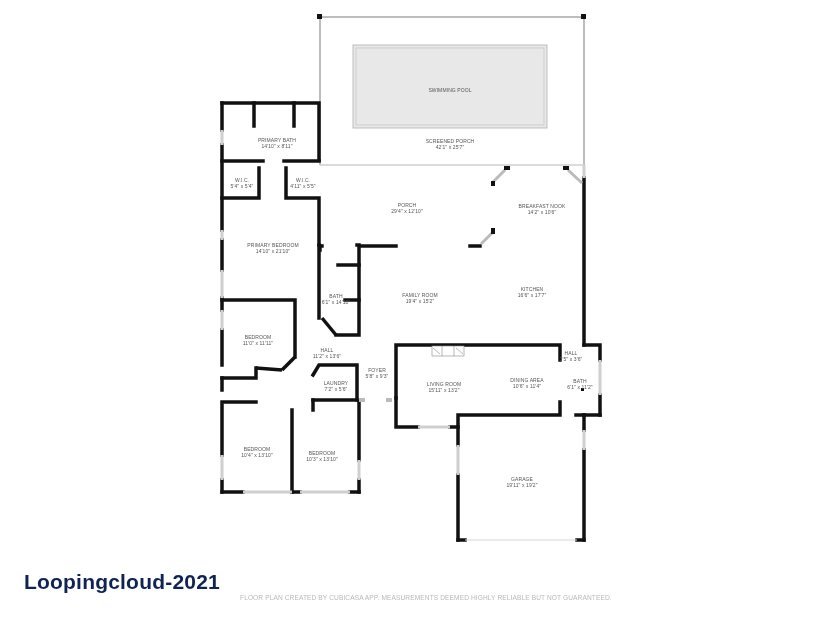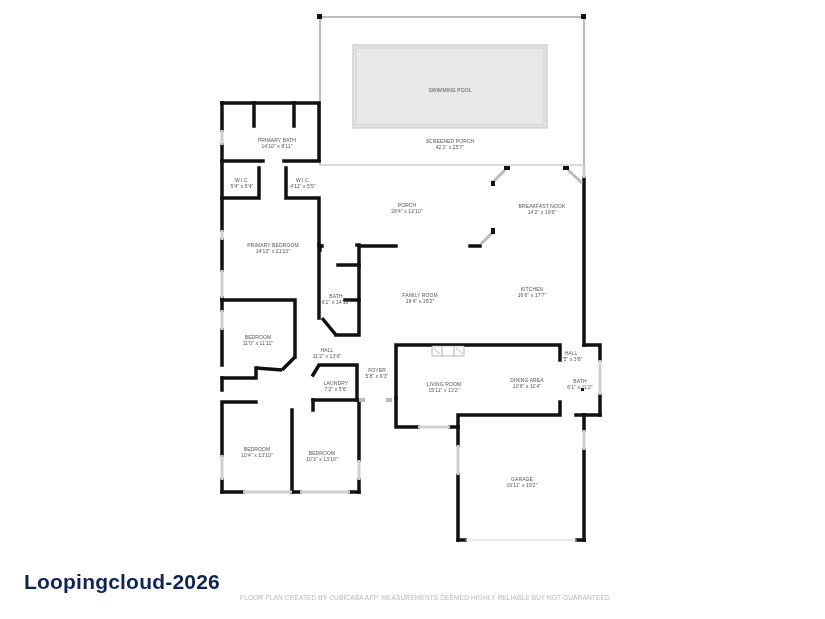--- a/index.html
+++ b/index.html
@@ -202,14 +202,14 @@
     <text class="room-label" x="257" y="457">10'4" x 13'10"</text>
 
     <text class="room-label" x="322" y="455">BEDROOM</text>
     <text class="room-label" x="322" y="461">10'3" x 13'10"</text>
 
     <text class="room-label" x="522" y="481">GARAGE</text>
     <text class="room-label" x="522" y="487">19'11" x 19'2"</text>
   </g>
 </svg>
 
-<div class="title">Loopingcloud-2026</div>
+<div class="title">Loopingcloud-2021</div>
 <div class="disclaimer">FLOOR PLAN CREATED BY CUBICASA APP. MEASUREMENTS DEEMED HIGHLY RELIABLE BUT NOT GUARANTEED.</div>
 
 </body></html>

